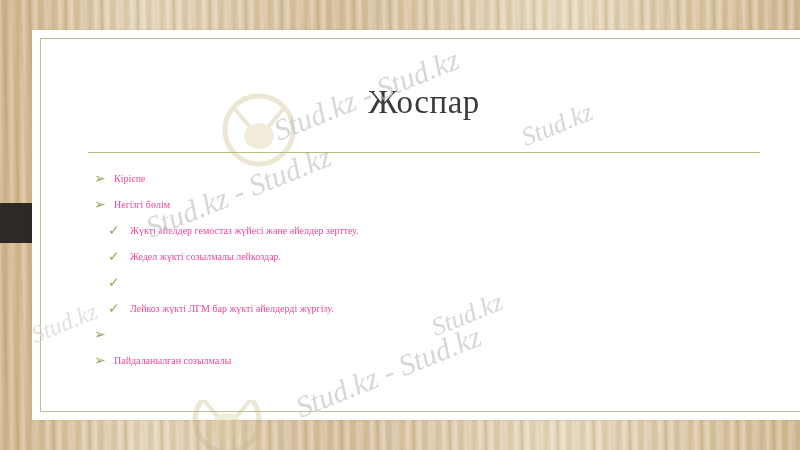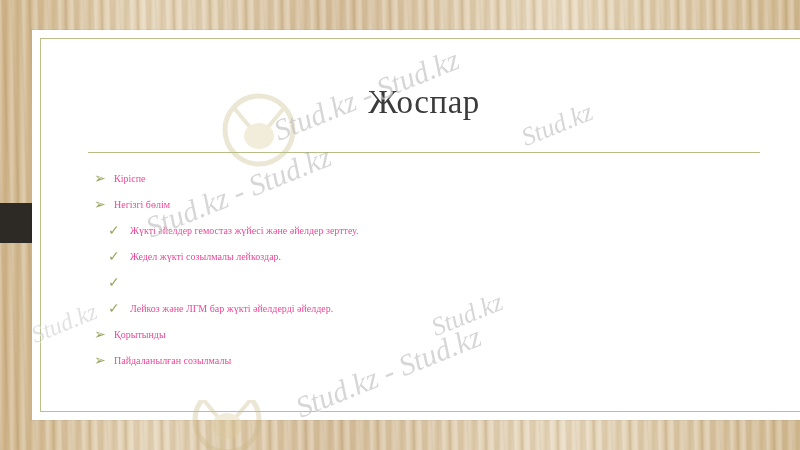--- a/index.html
+++ b/index.html
@@ -191,26 +191,25 @@
         <span class="bullet-mark check">✓</span>
         <span class="bullet-text">Жедел жүкті созылмалы лейкоздар.</span>
       </div>
 
       <div class="bullet-row level-2">
         <span class="bullet-mark check">✓</span>
       </div>
 
       <div class="bullet-row level-2">
         <span class="bullet-mark check">✓</span>
-        <span class="bullet-text">Лейкоз және ЛГМ бар жүкті әйелдерді әйелдер.</span>
-      </div>
-
-      <div class="bullet-row">
-        <span class="bullet-mark arrow">➢</span>
-        <span class="bullet-text">Қорытынды</span>
+        <span class="bullet-text">Лейкоз жүкті ЛГМ бар жүкті әйелдерді жүргізу.</span>
+      </div>
+
+      <div class="bullet-row">
+        <span class="bullet-mark arrow">➢</span>
       </div>
 
       <div class="bullet-row">
         <span class="bullet-mark arrow">➢</span>
         <span class="bullet-text">Пайдаланылған созылмалы</span>
       </div>
 
     </div>
   </div>
 

